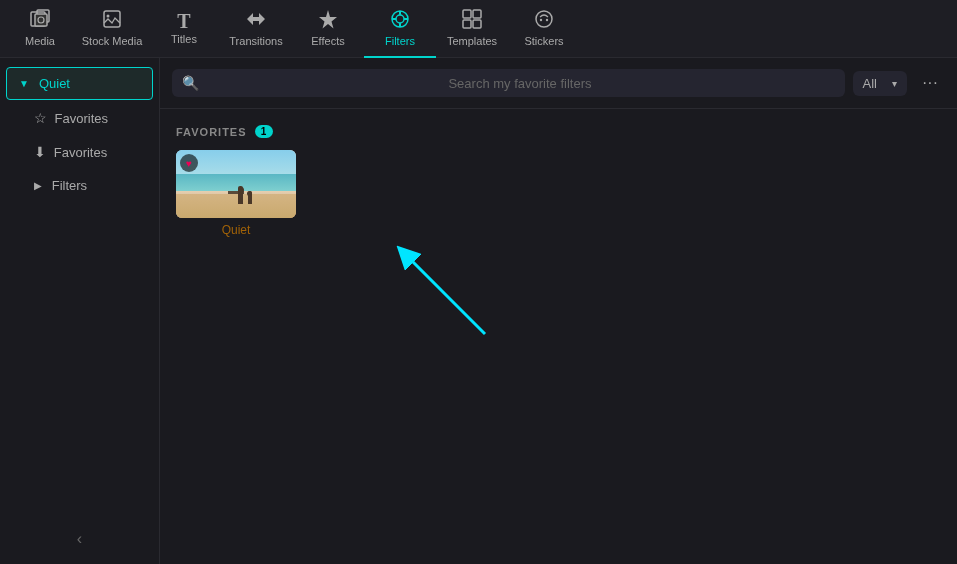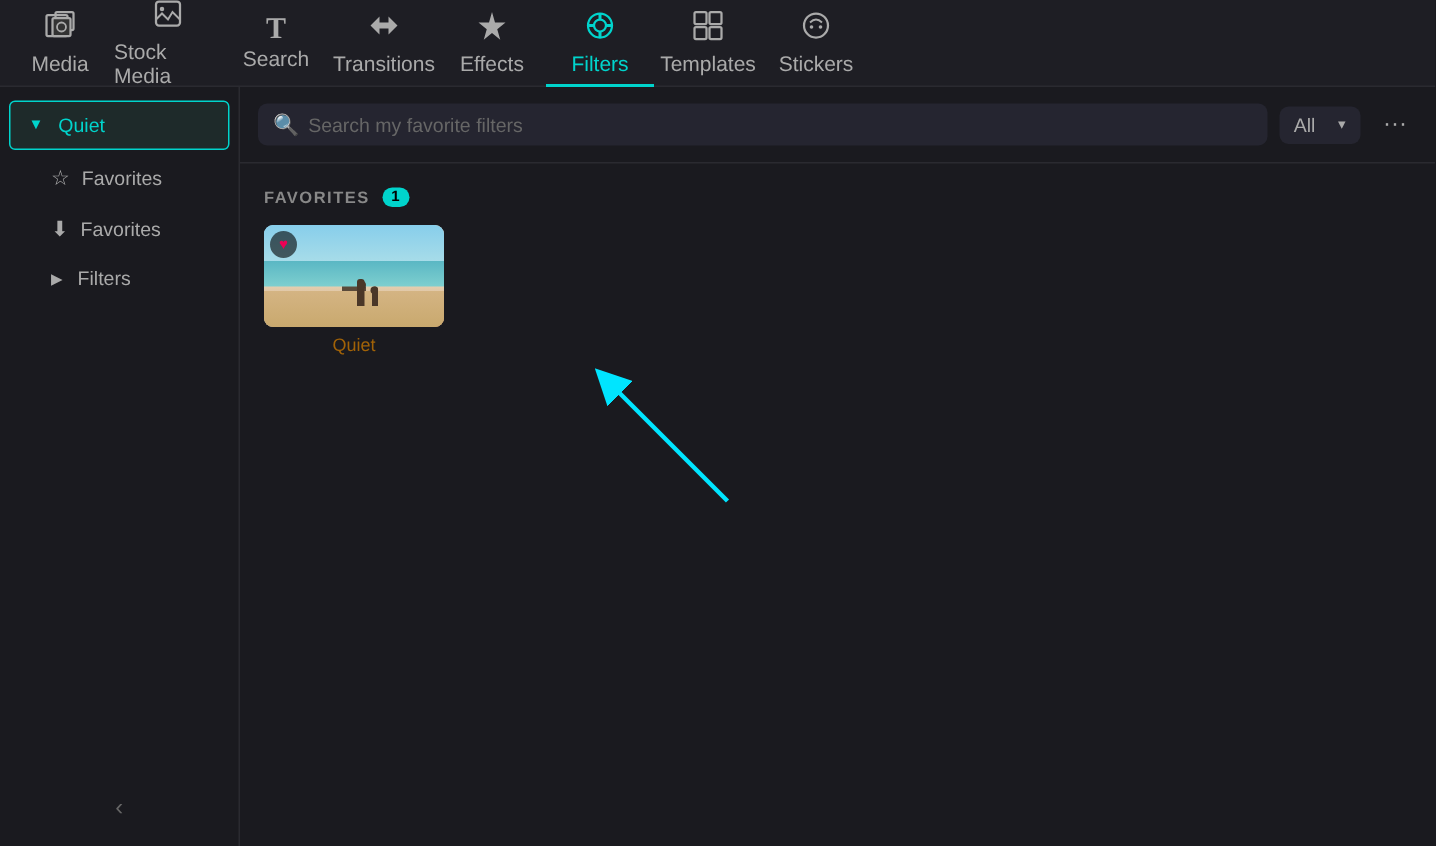--- a/index.html
+++ b/index.html
@@ -38,21 +38,21 @@
       border-bottom: 2px solid transparent;
     }
     .nav-item.active {
       color: #00d4cc;
       border-bottom: 2px solid #00d4cc;
     }
     .nav-icon {
       font-size: 20px;
       line-height: 1;
     }
-    .nav-label { font-size: 14px; }
+    .nav-label { font-size: 11px; }
 
     
     .main {
       display: flex;
       flex: 1;
       overflow: hidden;
     }
 
     
     .sidebar {
@@ -119,20 +119,21 @@
       padding: 6px 10px;
       gap: 6px;
     }
     .search-input-wrap input {
       background: transparent;
       border: none;
       outline: none;
       color: #aaa;
       font-size: 13px;
       width: 100%;
+      text-align: center;
     }
     .search-input-wrap input::placeholder { color: #666; }
     .search-icon-svg { color: #666; font-size: 14px; }
 
     .filter-dropdown {
       display: flex;
       align-items: center;
       background: #252530;
       border-radius: 6px;
       padding: 5px 10px;
@@ -275,21 +276,21 @@
       <svg width="22" height="22" viewBox="0 0 22 22" fill="currentColor">
         <rect x="3" y="3" width="16" height="16" rx="2" fill="none" stroke="currentColor" stroke-width="1.5"></rect>
         <path d="M3 15 l4-4 4 4 3-5 5 5" fill="none" stroke="currentColor" stroke-width="1.3"></path>
         <circle cx="7" cy="8" r="1.5" fill="currentColor"></circle>
       </svg>
     </span>
     <span class="nav-label">Stock Media</span>
   </div>
   <div class="nav-item">
     <span class="nav-icon" style="font-size:20px;font-weight:bold;font-family:serif;">T</span>
-    <span class="nav-label">Search</span>
+    <span class="nav-label">Titles</span>
   </div>
   <div class="nav-item">
     <span class="nav-icon">
       <svg width="22" height="22" viewBox="0 0 22 22" fill="currentColor">
         <path d="M2 11 L8 5 L8 9 L14 9 L14 5 L20 11 L14 17 L14 13 L8 13 L8 17 Z" fill="currentColor"></path>
       </svg>
     </span>
     <span class="nav-label">Transitions</span>
   </div>
   <div class="nav-item">

